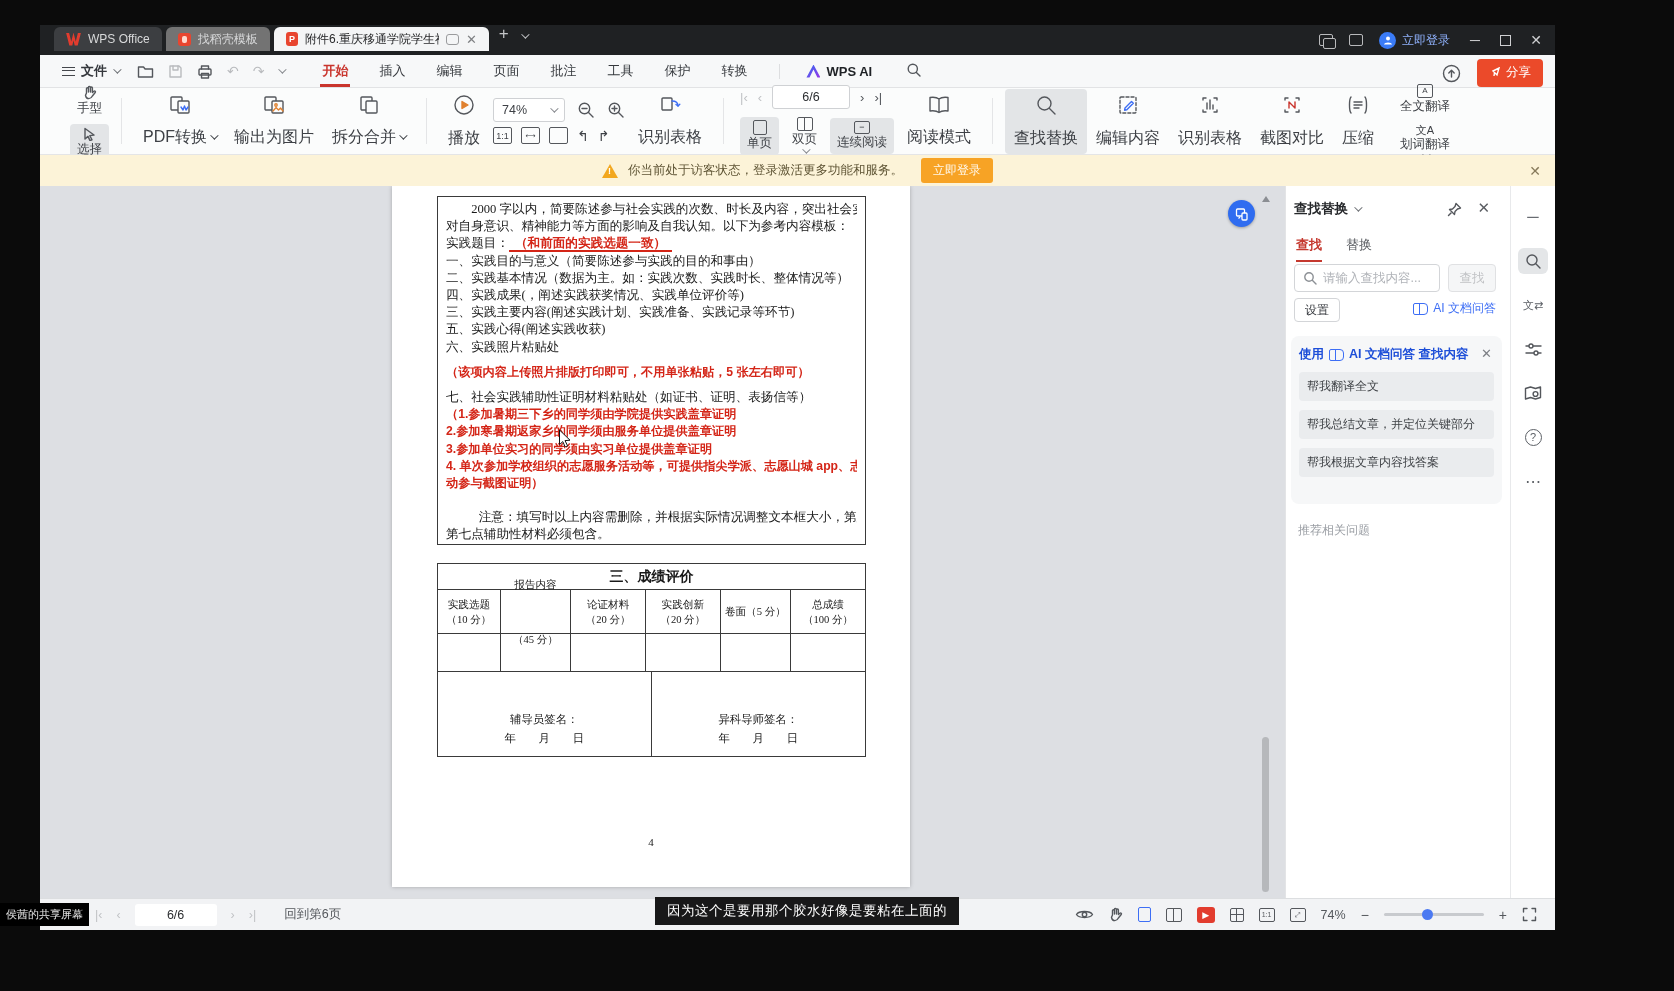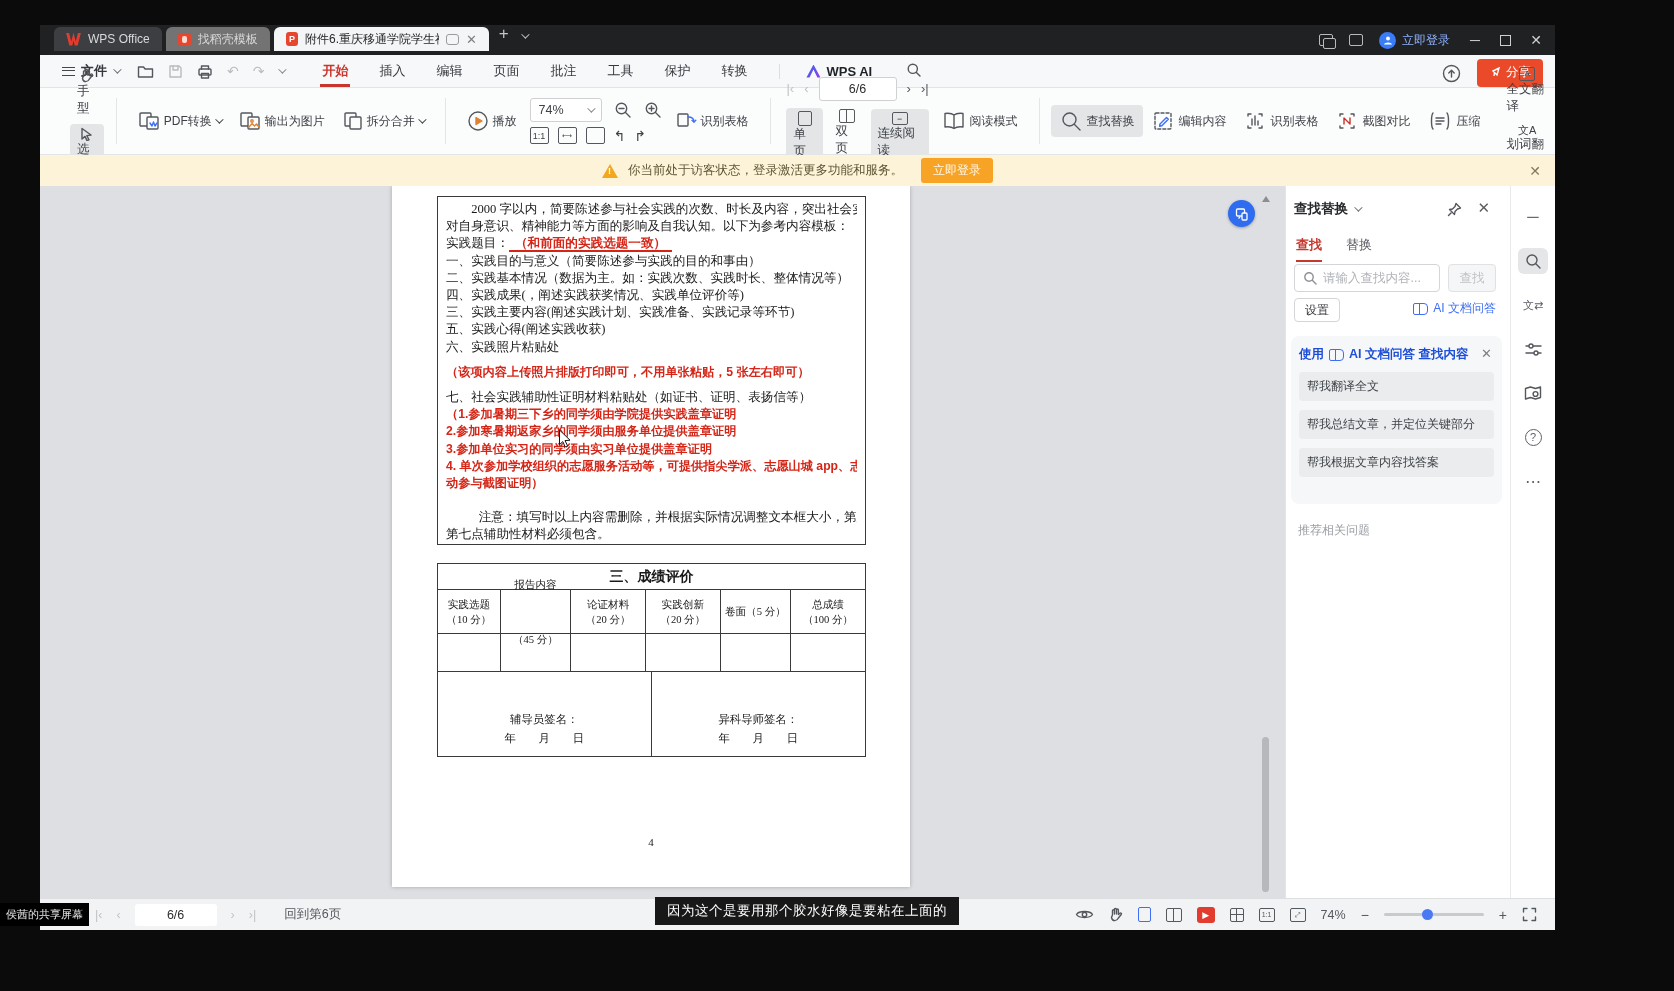--- a/index.html
+++ b/index.html
@@ -52,21 +52,21 @@
   .menu-search { margin-left:34px; }
   .menu-right { position:absolute; right:12px; top:4px; display:flex; align-items:center; gap:16px; }
   .share-btn { background:#eb4a2a; color:#fff; font-size:12.5px; border-radius:4px; padding:5px 12px 6px; display:flex; gap:5px; align-items:center; }
 
   
   .toolbar { position:absolute; left:0; top:63px; width:100%; height:67px; background:#fbfcfc; border-bottom:1px solid #e4e5e7; display:flex; align-items:center; padding-left:30px; color:#3e4146; }
   .tb-sep { width:1px; height:46px; background:#e4e5e7; margin:0 12px; }
   .tb-col { display:flex; flex-direction:column; gap:4px; }
   .tb-small { display:flex; align-items:center; gap:0; font-size:12.5px; padding:3px 7px; border-radius:4px;flex-direction:column; }
   .tb-small.sel { background:#e3e5e7; }
-  .tb-big { display:flex; flex-direction:row; align-items:center; gap:4px; font-size:12px; padding:5px 9px; border-radius:4px; white-space:nowrap; }
+  .tb-big { display:flex; flex-direction:column; align-items:center; gap:12px; font-size:16px; padding:5px 9px; border-radius:4px; white-space:nowrap; }
   .tb-big.sel { background:#e3e5e7; }
   .tb-big .bl { display:flex; align-items:center; gap:3px; }
   .tb-zoom { display:flex; flex-direction:column; gap:5px; margin:0 4px; }
   .zrow { display:flex; align-items:center; gap:12px; }
   .zoombox { width:72px; height:24px; border:1px solid #cfd1d4; border-radius:3px; background:#fff; display:flex; align-items:center; justify-content:space-between; padding:0 8px; font-size:12.5px; }
   .vic { width:19px; height:17px; border:1.4px solid #54575c; border-radius:2px; display:flex; align-items:center; justify-content:center; font-size:9px; }
   .navrow { display:flex; align-items:center; gap:10px; font-size:13px; color:#55585d; }
   .pagebox { width:78px; height:24px; border:1px solid #cfd1d4; border-radius:3px; background:#fff; display:flex; align-items:center; justify-content:center; font-size:12.5px; color:#2c2e31; }
   .dim2 { color:#c0c2c5; }
   .glyph { font-size:14px; line-height:1; }

